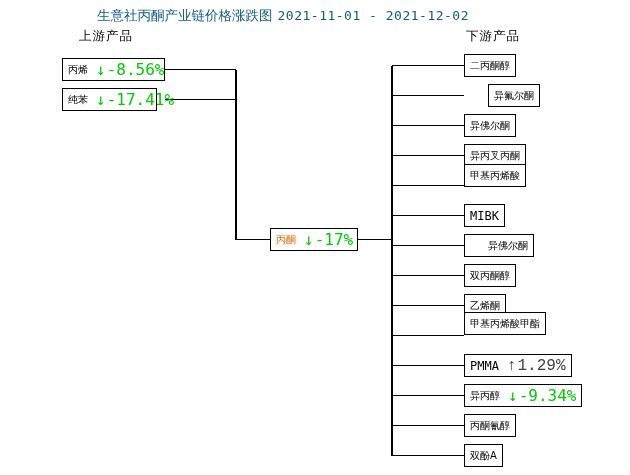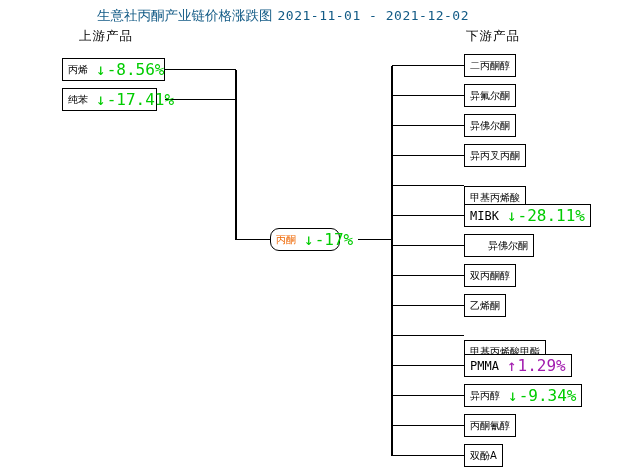--- a/index.html
+++ b/index.html
@@ -86,21 +86,21 @@
     font-family: "DejaVu Sans Mono", monospace;
     font-size: 12px;
   }
   .node .pct {
     font-family: "DejaVu Sans Mono", monospace;
     font-size: 16px;
     padding-left: 8px;
     letter-spacing: 0px;
   }
   .pct.down { color: #00cc00; }
-  .pct.up   { color: #a21caf; }
+  .pct.up   { color: #404040; font-family: Liberation Mono, monospace; }
   .pct .arrow { padding-right: 1px; }
 
   .node.center {
     border: 1.6px solid #000000;
   }
   .node.center .nm { color: #ef6600; }
 </style>
 </head>
 <body>
 
@@ -140,53 +140,52 @@
 
   <div id="nodes">
       <div class="node" style="left: 62px; top: 58px; width: 103px;">
         <span class="nm">丙烯</span>
         <span class="pct down"><span class="arrow">↓</span>-8.56%</span>
       </div>
       <div class="node" style="left: 62px; top: 88px; width: 95px;">
         <span class="nm">纯苯</span>
         <span class="pct down"><span class="arrow">↓</span>-17.41%</span>
       </div>
-      <div class="node center" style="left: 270px; top: 228px; width: 70px; border-radius: 9px;">
+      <div class="node center" style="left: 270px; top: 228px; width: 88px;">
         <span class="nm">丙酮</span>
         <span class="pct down"><span class="arrow">↓</span>-17%</span>
       </div>
       <div class="node" style="left: 464px; top: 54px;">
         <span class="nm">二丙酮醇</span>
       </div>
-      <div class="node" style="left: 464px; top: 84px; justify-content: flex-end;">
+      <div class="node" style="left: 488px; top: 84px; justify-content: flex-end;">
         <span class="nm">异氟尔酮</span>
       </div>
       <div class="node" style="left: 464px; top: 114px;">
         <span class="nm">异佛尔酮</span>
       </div>
       <div class="node" style="left: 464px; top: 144px;">
         <span class="nm">异丙叉丙酮</span>
       </div>
-      <div class="node" style="left: 464px; top: 186px;">
+      <div class="node" style="left: 464px; top: 164px;">
         <span class="nm">甲基丙烯酸</span>
       </div>
       <div class="node" style="left: 464px; top: 204px;">
         <span class="nm mono">MIBK</span>
-        <span class="pct down"><span class="arrow">↓</span>-28.11%</span>
       </div>
       <div class="node" style="left: 464px; top: 234px; padding-left: 23px;">
         <span class="nm">异佛尔酮</span>
       </div>
       <div class="node" style="left: 464px; top: 264px;">
         <span class="nm">双丙酮醇</span>
       </div>
       <div class="node" style="left: 464px; top: 294px;">
         <span class="nm">乙烯酮</span>
       </div>
-      <div class="node" style="left: 464px; top: 340px; justify-content: flex-end;">
+      <div class="node" style="left: 464px; top: 312px; justify-content: flex-end;">
         <span class="nm">甲基丙烯酸甲酯</span>
       </div>
       <div class="node" style="left: 464px; top: 354px;">
         <span class="nm mono">PMMA</span>
         <span class="pct up"><span class="arrow">↑</span>1.29%</span>
       </div>
       <div class="node" style="left: 464px; top: 384px;">
         <span class="nm">异丙醇</span>
         <span class="pct down"><span class="arrow">↓</span>-9.34%</span>
       </div>

